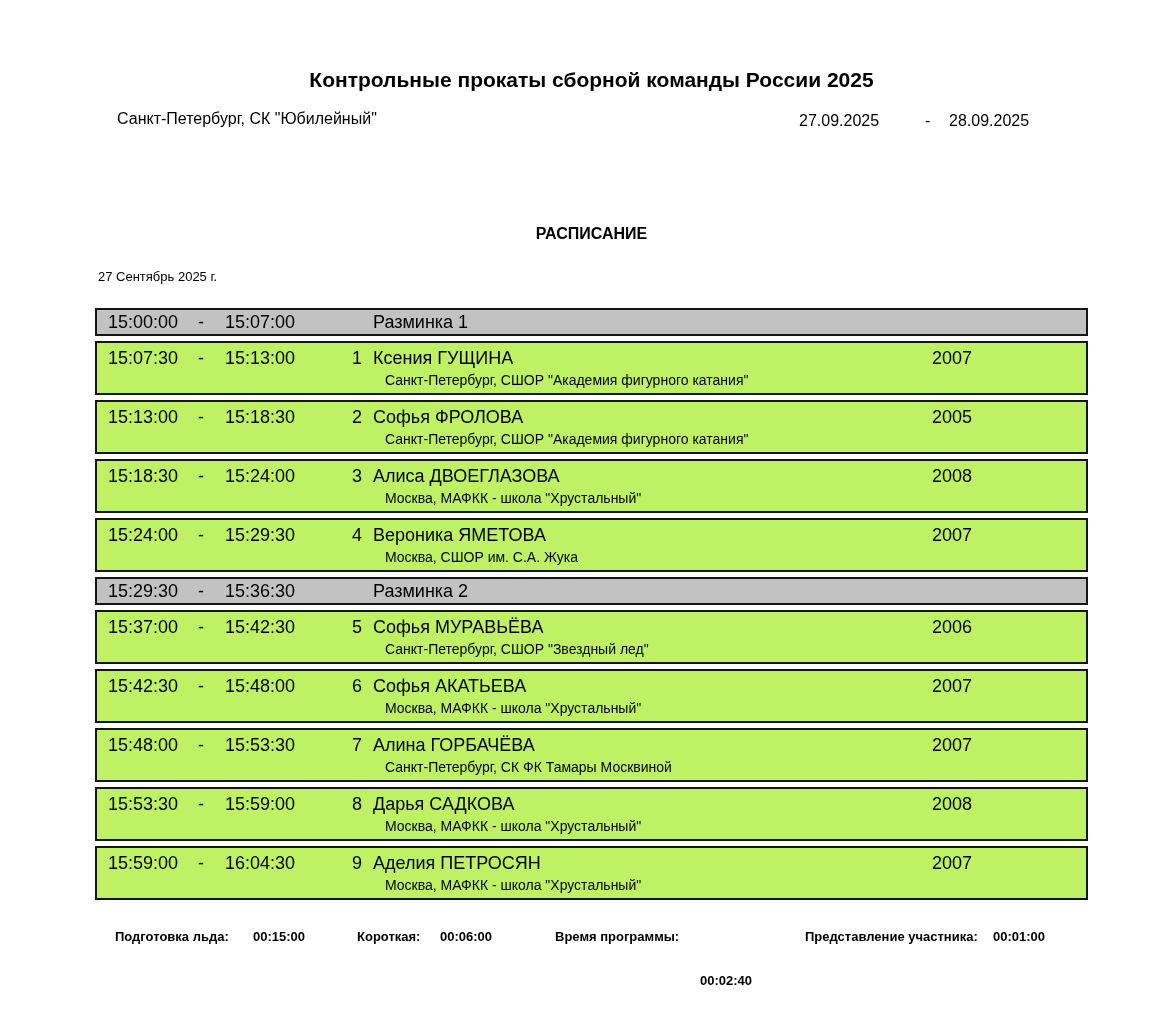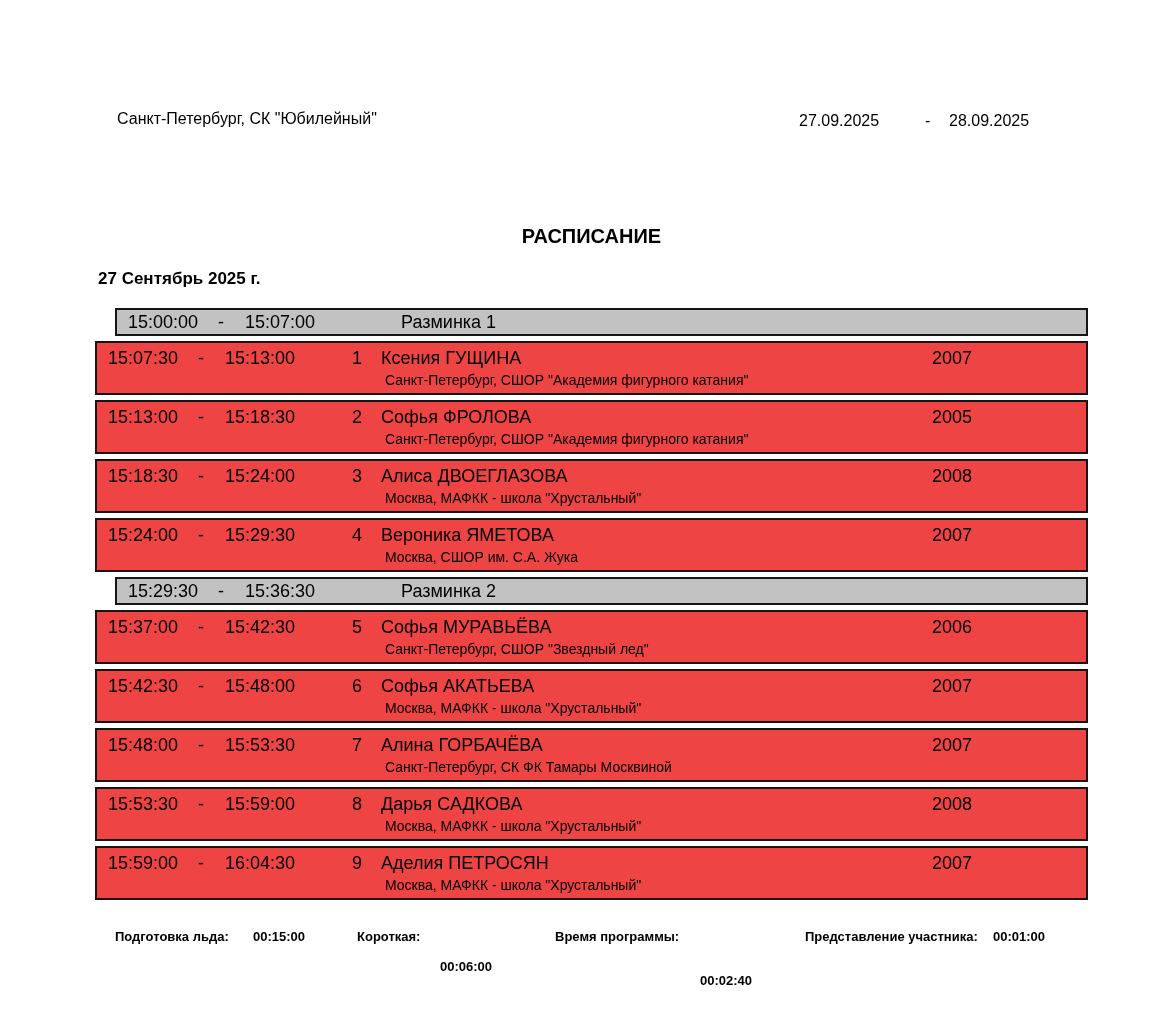--- a/index.html
+++ b/index.html
@@ -11,50 +11,51 @@
   .content { position:absolute; left:95px; width:993px; }
 
   .doc-title   { top:68px;  text-align:center; font-weight:bold; font-size:21px; }
   .venue-line  { top:110px; height:24px; font-size:16px; }
   .venue       { position:absolute; left:22px;  top:0; white-space:nowrap; }
   .date-from   { position:absolute; left:704px; top:2px; white-space:nowrap;text-align:right; }
   .date-dash   { position:absolute; left:830px; top:2px; }
   .date-to     { position:absolute; left:854px; top:2px; white-space:nowrap; }
 
   .category    { top:180px; text-align:center; font-weight:bold; font-size:20px; }
-  .sched-title { top:225px; text-align:center; font-weight:bold; font-size:20px; }
-  .day-title   { top:269px; left:98px; font-weight:bold; font-size:17px; }
+  .sched-title { top:225px; text-align:center; font-weight:bold; font-size:16px; }
+  .day-title   { top:269px; left:98px; font-weight:normal; font-size:13px; }
 
   .table { top:308px; }
-  .row { position:relative; border:2px solid #151515; margin-bottom:5px; background:#ef4444; }
+  .row { position:relative; border:2px solid #151515; margin-bottom:5px; background:#bef264; }
   .row span { position:absolute; white-space:nowrap; font-size:18px; }
-  .row.warmup { height:24px; background:#c2c2c2;margin-left:20px; }
+  .row.warmup { height:24px; background:#c2c2c2; }
   .row.warmup span { top:0; line-height:24px; }
   .row.skater { height:50px; }
   .row.skater .l1 { top:5px; }
   .c-start { left:11px; }
   .c-dash  { left:101px; }
   .c-end   { left:128px; }
   .c-num   { left:233px; width:32px; text-align:right; }
-  .c-name  { left:284px; }
+  .c-name  { left:276px; }
   .c-year  { left:835px; width:105px; }
   .c-aff   { left:288px; top:29px !important; font-size:14px !important; }
 
   .footer { top:913px; height:30px; font-size:13px; }
   .footer span { position:absolute; top:16px; white-space:nowrap;font-weight:bold; }
   .f-l0 { left:20px; }  .f-v0 { left:158px; }
-  .f-l1 { left:262px; } .f-v1 { left:345px;margin-top:30px; }
+  .f-l1 { left:262px; } .f-v1 { left:345px; }
   .f-l2 { left:460px; } .f-v2 { left:605px;margin-top:44px; }
   .f-l3 { left:710px; } .f-v3 { left:898px; }
 </style>
 </head>
 <body>
 
 <div class="page">
 
+  <div class="content doc-title">Контрольные прокаты сборной команды России 2025</div>
 
   <div class="content venue-line">
     <span class="venue">Санкт-Петербург, СК "Юбилейный"</span>
     <span class="date-from">27.09.2025</span>
     <span class="date-dash">-</span>
     <span class="date-to">28.09.2025</span>
   </div>
 
   <div class="content sched-title">РАСПИСАНИЕ</div>
   <div class="abs day-title">27 Сентябрь 2025 г.</div>

